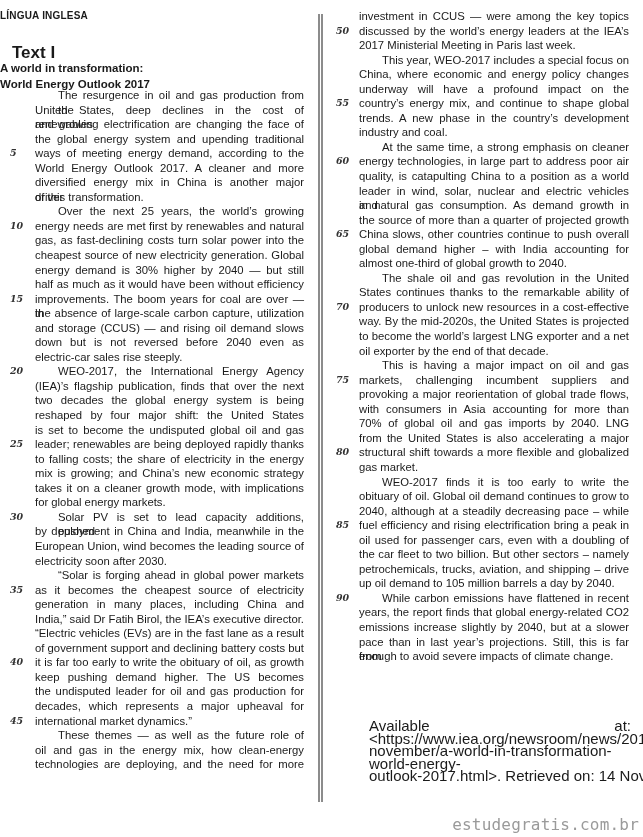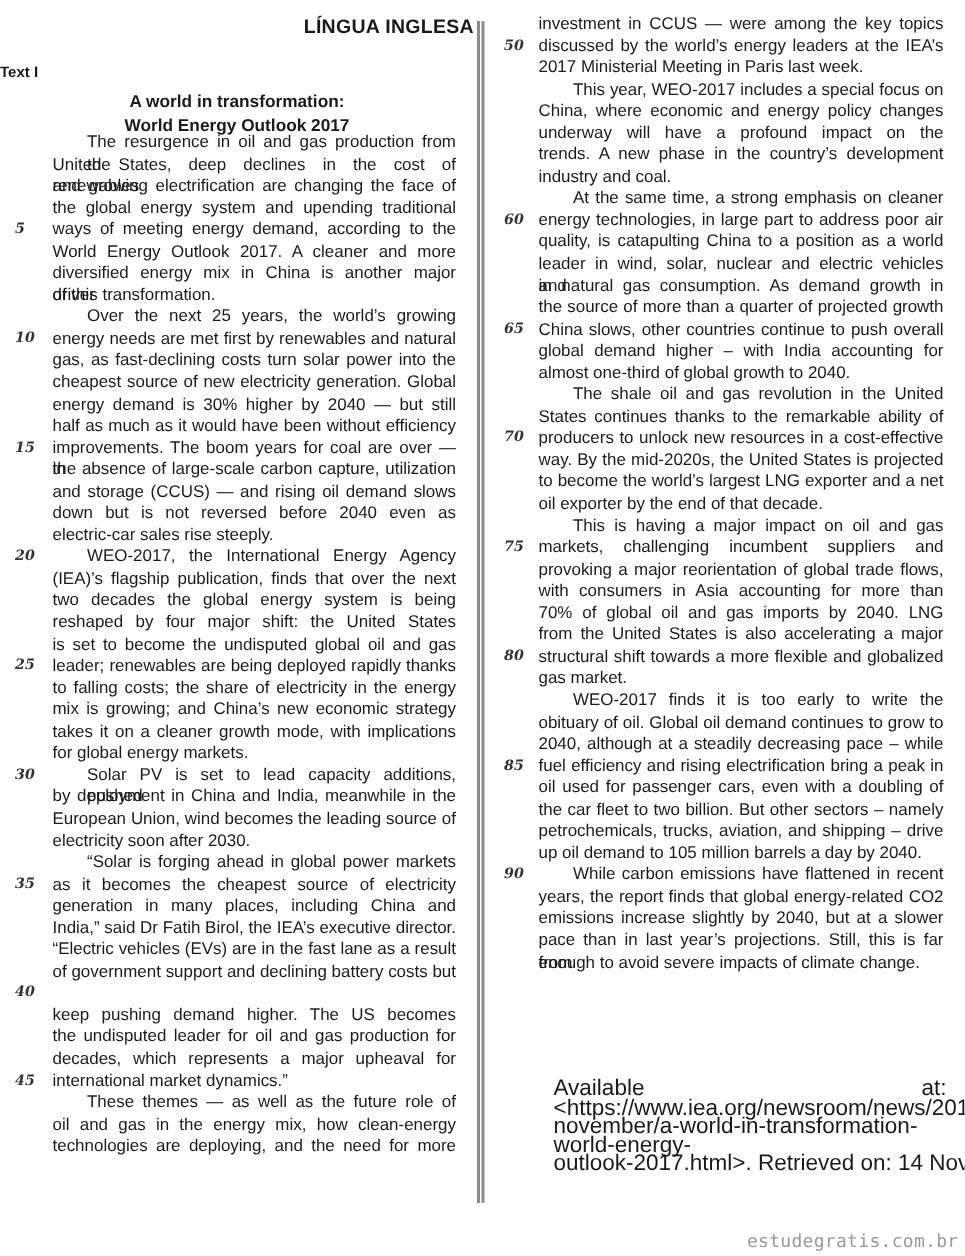--- a/index.html
+++ b/index.html
@@ -1,38 +1,38 @@
 <!DOCTYPE html>
 <html><head>
 <meta charset="utf-8">
 <style>
   html, body { margin: 0; padding: 0; background: #ffffff; }
   body { width: 643px; height: 837px; position: relative; overflow: hidden;
          font-family: "Liberation Sans", sans-serif; color: #1a1a1a; }
-  .heading { position: absolute; top: 10px; left: 0; width: 316px; text-align: right;
-             font-weight: bold; font-size: 13px; letter-spacing: 0.2px; }
-  .text-label { position: absolute; top: 43px; left: 0; font-weight: bold; font-size: 10px; }
-  .subtitle { position: absolute; top: 60px; left: 0; width: 316px; text-align: center;
+  .heading { position: absolute; top: 10px; left: 0; width: 316px; text-align: left;
+             font-weight: bold; font-size: 10px; letter-spacing: 0.2px; }
+  .text-label { position: absolute; top: 43px; left: 12px; font-weight: bold; font-size: 17px; }
+  .subtitle { position: absolute; top: 60px; left: 0; width: 316px; 
               font-weight: bold; font-size: 11.5px; line-height: 16px; }
   .col { position: absolute; font-size: 11.3px; line-height: 14.55px; }
   .col-left { left: 35px; top: 88px; width: 269px; }
   .col-right { left: 359px; top: 9px; width: 270px; }
   .line { display: block; white-space: nowrap; position: relative; height: 14.55px; }
   .line.justify { text-align: justify; text-align-last: justify; white-space: normal; }
   .line.indent { padding-left: 23px; }
   .line-num { position: absolute; left: -25px; top: 0; font-family: "DejaVu Serif", serif;
               font-style: italic; font-weight: bold; font-size: 9.5px; color: #333; }
   .col-right .line-num { left: -23px; }
   .divider { position: absolute; left: 318px; top: 14px; width: 5px; height: 788px;
              border-left: 2px solid #8c8c8c; border-right: 2px solid #8c8c8c; box-sizing: border-box; }
   .source { position: absolute; left: 369px; top: 720px; width: 262px; font-size: 15px; line-height: 12.5px; }
   .source .src-line { display: block; white-space: nowrap; }
   .source .src-line.justify { text-align: justify; text-align-last: justify; white-space: normal; }
   .watermark { position: absolute; right: 4px; bottom: 3px; font-family: "DejaVu Sans Mono", monospace;
-               font-size: 12px; color: #9a9a9a; letter-spacing: 0.2px; }
+               font-size: 16px; color: #9a9a9a; letter-spacing: 0.2px; }
 </style>
 </head>
 <body>
 
 <div class="heading">LÍNGUA INGLESA</div>
 <div class="text-label">Text I</div>
 <div class="subtitle">
   <div>A world in transformation:</div>
   <div>World Energy Outlook 2017</div>
 </div>
@@ -70,37 +70,38 @@
     <span class="line justify indent"><span class="line-num">30</span><span>Solar PV is set to lead capacity additions, pushed</span></span>
     <span class="line justify"><span>by deployment in China and India, meanwhile in the</span></span>
     <span class="line justify"><span>European Union, wind becomes the leading source of</span></span>
     <span class="line"><span>electricity soon after 2030.</span></span>
     <span class="line justify indent"><span>“Solar is forging ahead in global power markets</span></span>
     <span class="line justify"><span class="line-num">35</span><span>as it becomes the cheapest source of electricity</span></span>
     <span class="line justify"><span>generation in many places, including China and</span></span>
     <span class="line justify"><span>India,” said Dr Fatih Birol, the IEA’s executive director.</span></span>
     <span class="line justify"><span>“Electric vehicles (EVs) are in the fast lane as a result</span></span>
     <span class="line justify"><span>of government support and declining battery costs but</span></span>
-    <span class="line justify"><span class="line-num">40</span></span>
+    <span class="line justify"><span class="line-num">40</span><span>it is far too early to write the obituary of oil, as growth</span></span>
     <span class="line justify"><span>keep pushing demand higher. The US becomes</span></span>
     <span class="line justify"><span>the undisputed leader for oil and gas production for</span></span>
     <span class="line justify"><span>decades, which represents a major upheaval for</span></span>
     <span class="line"><span class="line-num">45</span><span>international market dynamics.”</span></span>
     <span class="line justify indent"><span>These themes — as well as the future role of</span></span>
     <span class="line justify"><span>oil and gas in the energy mix, how clean-energy</span></span>
     <span class="line justify"><span>technologies are deploying, and the need for more</span></span>
   </div>
 <div class="divider"></div>
 <div class="col col-right" id="col-right">
     <span class="line justify"><span>investment in CCUS — were among the key topics</span></span>
     <span class="line justify"><span class="line-num">50</span><span>discussed by the world’s energy leaders at the IEA’s</span></span>
     <span class="line"><span>2017 Ministerial Meeting in Paris last week.</span></span>
     <span class="line justify indent"><span>This year, WEO-2017 includes a special focus on</span></span>
     <span class="line justify"><span>China, where economic and energy policy changes</span></span>
     <span class="line justify"><span>underway will have a profound impact on the</span></span>
+    <span class="line justify"><span class="line-num">55</span><span>country’s energy mix, and continue to shape global</span></span>
     <span class="line justify"><span>trends. A new phase in the country’s development</span></span>
     <span class="line"><span>industry and coal.</span></span>
     <span class="line justify indent"><span>At the same time, a strong emphasis on cleaner</span></span>
     <span class="line justify"><span class="line-num">60</span><span>energy technologies, in large part to address poor air</span></span>
     <span class="line justify"><span>quality, is catapulting China to a position as a world</span></span>
     <span class="line justify"><span>leader in wind, solar, nuclear and electric vehicles and</span></span>
     <span class="line justify"><span>in natural gas consumption. As demand growth in</span></span>
     <span class="line justify"><span>the source of more than a quarter of projected growth</span></span>
     <span class="line justify"><span class="line-num">65</span><span>China slows, other countries continue to push overall</span></span>
     <span class="line justify"><span>global demand higher – with India accounting for</span></span>

